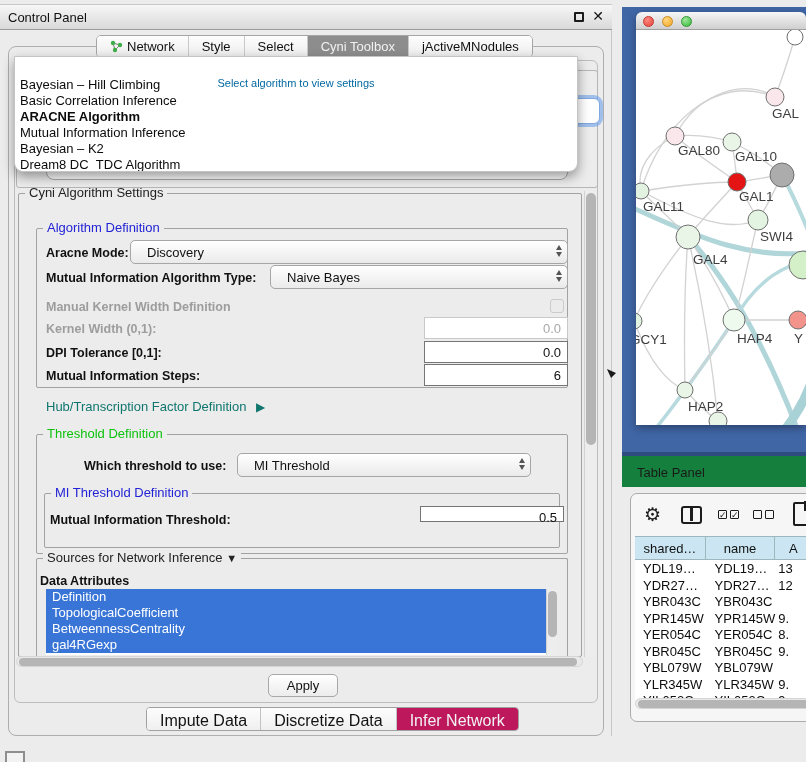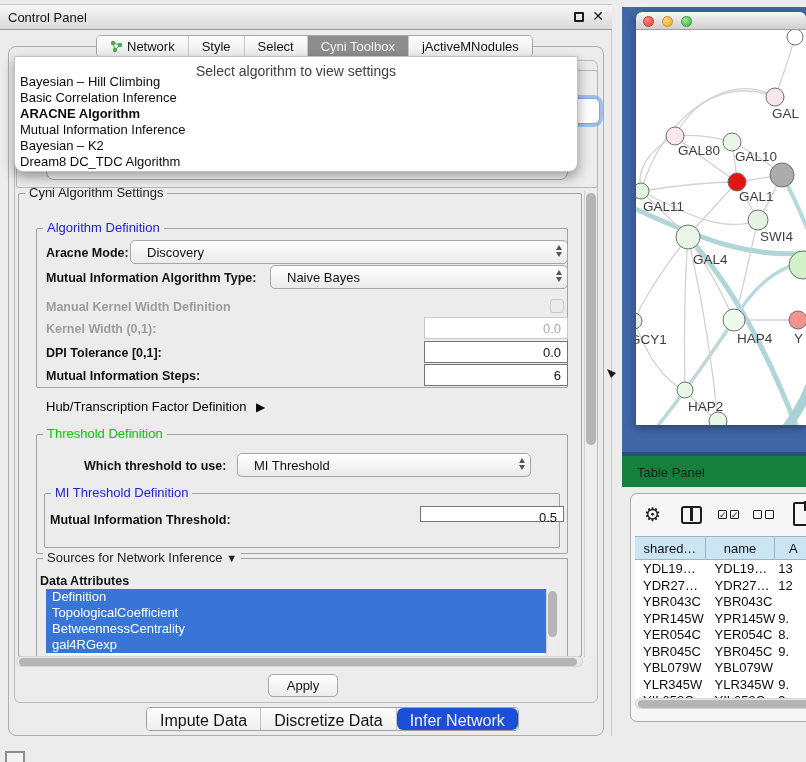--- a/index.html
+++ b/index.html
@@ -27,42 +27,42 @@
     border:1px solid #a5a5a5; border-radius:5px; overflow:hidden; z-index:3; }
   .top-tab { display:flex; align-items:center; gap:4px; padding:0 13px; font-size:13px;
     color:#111; border-right:1px solid #c9c9c9; background:linear-gradient(#fdfdfd,#ededed); white-space:nowrap; }
   .top-tab:last-child { border-right:none; }
   .top-tab.sel { background:#8d8d8d; color:#f2f2f2; }
 
   
   .popup { left:14px; top:56px; width:564px; height:116px; background:#fff;
     border:1px solid #c4c4c4; border-radius:0 0 9px 9px;
     box-shadow:0 5px 12px rgba(0,0,0,.38); z-index:6; overflow:hidden; }
-  .popup .ph { height:17px; text-align:center; font-size:14px; color:#404040; padding-top:6px; }
+  .popup .ph { height:17px; text-align:center; font-size:11px; color:#0369a1; padding-top:20px; }
   .algo-item { height:16px; line-height:16px; padding-left:5px; font-size:13px; color:#0b0b0b; }
   .algo-item.sel { font-weight:bold; }
 
   
   .hidden-group { left:16px; top:70px; width:582px; height:118px; border:1px solid #b6b6b6; border-radius:3px; z-index:1; }
   .focus-combo { left:538px; top:98px; width:62px; height:26px; background:#fff;
     border:1px solid #7fa8e0; border-radius:6px; box-shadow:0 0 0 3px rgba(100,155,235,.55); z-index:1; }
   .table-combo { left:46px; top:148px; width:522px; height:32px; background:#fdfdfd;
     border:1px solid #a9a9a9; border-radius:8px; z-index:1; font-size:13px; color:#9a9a9a;
     padding:8px 0 0 14px; overflow:hidden; }
 
   
   .group { position:absolute; border:1px solid #a2a2a2; border-radius:2px; }
   .legend { position:absolute; top:-9px; left:6px; background:#ececec; padding:0 4px;
     font-size:13px; color:#222; white-space:nowrap; }
   .legend.blue { color:#2222d6; }
   .legend.green { color:#0cc20c; }
 
   .lbl { position:absolute; font-size:12.5px; font-weight:bold; color:#111; white-space:nowrap; }
   .lbl.dis { color:#9d9d9d; }
-  .plain { font-weight:normal; color:#000000; font-size:13px; }
+  .plain { font-weight:normal; color:#0f766e; font-size:13px; }
 
   .combo { position:absolute; height:24px; background:linear-gradient(#ffffff,#eaeaea);
     border:1px solid #a6a6a6; border-radius:5px; font-size:13px; color:#111;
     display:flex; align-items:center; padding-left:16px; }
   .combo .spin { position:absolute; right:5px; top:4px; display:flex; flex-direction:column; gap:2px; }
   .t-up { width:0; height:0; border-left:3.5px solid transparent; border-right:3.5px solid transparent; border-bottom:5px solid #555; }
   .t-dn { width:0; height:0; border-left:3.5px solid transparent; border-right:3.5px solid transparent; border-top:5px solid #555; }
 
   .field { position:absolute; height:22px; background:#fff; border:1px solid #757575;
     font-size:13px; color:#111; text-align:right; padding:3px 6px 0 0; }
@@ -82,21 +82,21 @@
 
   .apply-btn { position:absolute; left:268px; top:674px; width:70px; height:23px;
     background:linear-gradient(#ffffff,#ececec); border:1px solid #a8a8a8; border-radius:5px;
     font-size:13px; color:#111; text-align:center; padding-top:3px; }
 
   .bottom-tabs { left:146px; top:707px; height:24px; display:flex; background:#fff;
     border:1px solid #a0a0a0; border-radius:4px; overflow:hidden; z-index:3; }
   .bottom-tab { padding:4px 13px 0; font-size:16px; color:#111; border-right:1px solid #c2c2c2;
     background:linear-gradient(#fdfdfd,#efefef); white-space:nowrap; }
   .bottom-tab:last-child { border-right:none; }
-  .bottom-tab.sel { background:#1d4ed8; color:#f2f2f2;border-radius:6px; }
+  .bottom-tab.sel { background:#be185d; color:#f2f2f2; }
 
   .dock-chip { left:5px; top:751px; width:20px; height:14px; border:2px solid #8e8e8e; background:#f2f2f2; }
 
   
   .desktop { left:622px; top:7px; width:184px; height:449px; background:#4066a6;
     border-bottom:4px solid #2e4c80; }
   .net-window { left:636px; top:12px; width:170px; height:413px;
     box-shadow:0 3px 8px rgba(0,0,0,.35); border-radius:6px 6px 0 0; }
   .net-titlebar { position:absolute; left:0; top:0; width:100%; height:18px;
     background:linear-gradient(#f6f6f6,#cfcfcf); border-radius:6px 6px 0 0;

